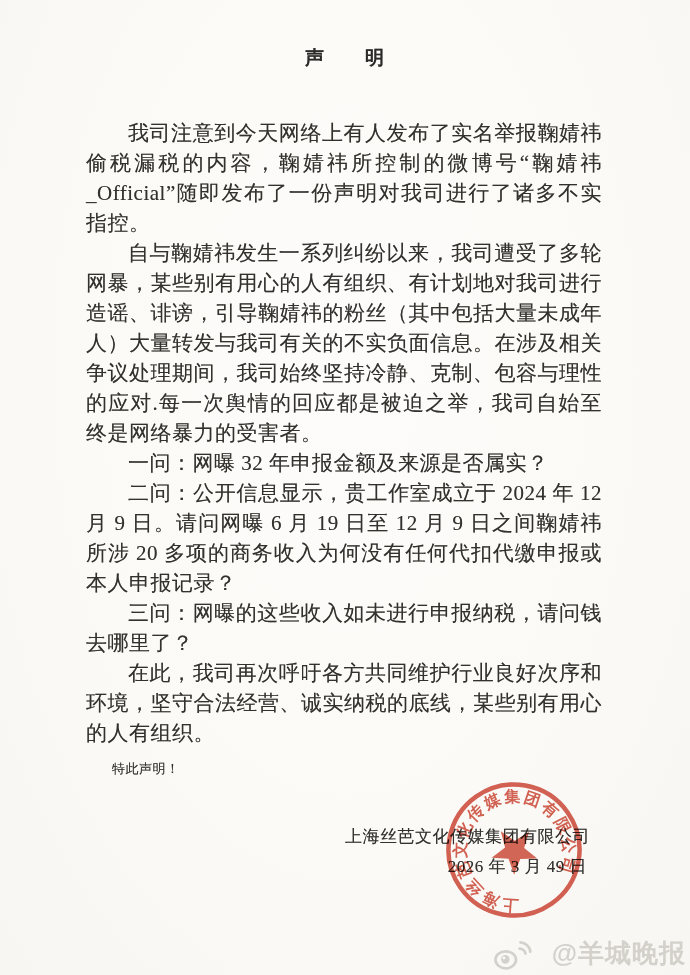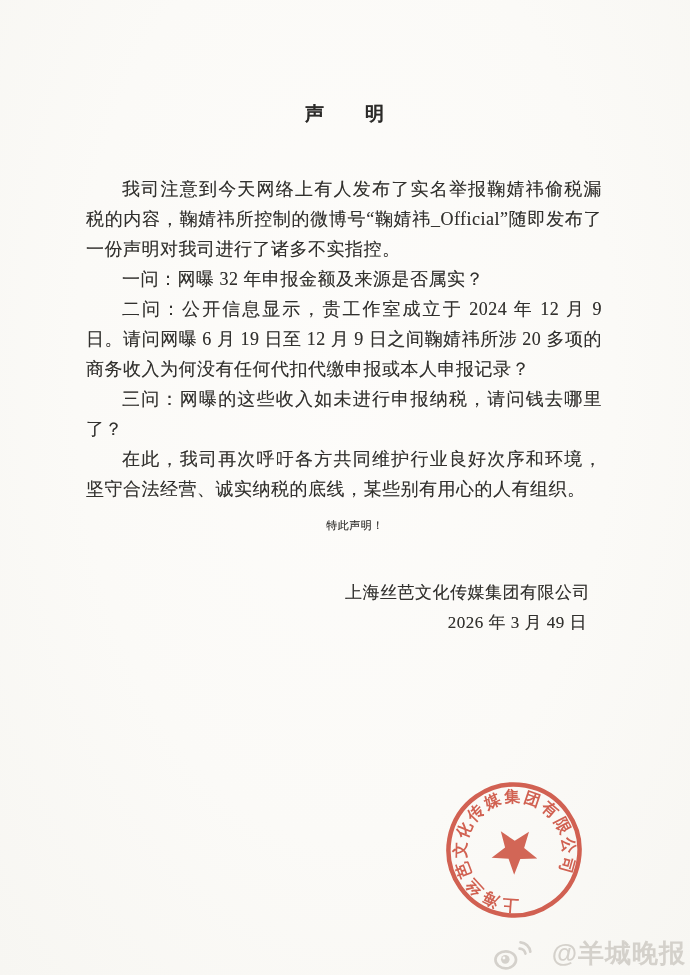--- a/index.html
+++ b/index.html
@@ -10,49 +10,48 @@
   }
   .page{
     position:relative;
     width:690px;height:975px;
     overflow:hidden;
     background:radial-gradient(ellipse at 50% 38%, #fdfcfa 0%, #fbfaf7 55%, #f7f6f2 100%);
     color:#32312e;
   }
   .title{
     margin:0;
-    padding-top:102px;
+    padding-top:46px;
     text-align:center;
     font-size:19px;
     line-height:24px;
     font-weight:600;
     letter-spacing:1px;
     color:#2b2a28;
     text-shadow:0 0 .5px rgba(40,40,40,.45);
   }
   .body-text{
     margin:48px 88px 0 86px;
   }
   .body-text p{
     margin:0;
-    font-size:18px;
+    font-size:21px;
     line-height:30px;
     letter-spacing:.5px;
     text-indent:2em;
     text-align:justify;
     text-shadow:0 0 .6px rgba(50,49,46,.45);
   }
   .closing{
     margin:6px 88px 0 86px;
-    font-size:11px;
+    font-size:13px;
     line-height:30px;
     letter-spacing:.5px;
     text-indent:2em;
     text-shadow:0 0 .6px rgba(50,49,46,.45);
-    text-align:center;
   }
   .sig-block{
     margin:38px 88px 0 86px;
     text-align:right;
     font-size:17px;
     line-height:30px;
     letter-spacing:.5px;
     text-shadow:0 0 .6px rgba(50,49,46,.45);
   }
   .sig-company{padding-right:12px;}
@@ -92,20 +91,21 @@
 </style>
 </head>
 <body>
 
 <div class="page">
 
   <h1 class="title">声　　明</h1>
 
   <div class="body-text">
     <p>我司注意到今天网络上有人发布了实名举报鞠婧祎偷税漏税的内容，鞠婧祎所控制的微博号“鞠婧祎_Official”随即发布了一份声明对我司进行了诸多不实指控。</p>
+    <p>自与鞠婧祎发生一系列纠纷以来，我司遭受了多轮网暴，某些别有用心的人有组织、有计划地对我司进行造谣、诽谤，引导鞠婧祎的粉丝（其中包括大量未成年人）大量转发与我司有关的不实负面信息。在涉及相关争议处理期间，我司始终坚持冷静、克制、包容与理性的应对.每一次舆情的回应都是被迫之举，我司自始至终是网络暴力的受害者。</p>
     <p>一问：网曝 32 年申报金额及来源是否属实？</p>
     <p>二问：公开信息显示，贵工作室成立于 2024 年 12 月 9 日。请问网曝 6 月 19 日至 12 月 9 日之间鞠婧祎所涉 20 多项的商务收入为何没有任何代扣代缴申报或本人申报记录？</p>
     <p>三问：网曝的这些收入如未进行申报纳税，请问钱去哪里了？</p>
     <p>在此，我司再次呼吁各方共同维护行业良好次序和环境，坚守合法经营、诚实纳税的底线，某些别有用心的人有组织。</p>
   </div>
 
   <p class="closing">特此声明！</p>
 
   <div class="sig-block">
     <div class="sig-company">上海丝芭文化传媒集团有限公司</div>

